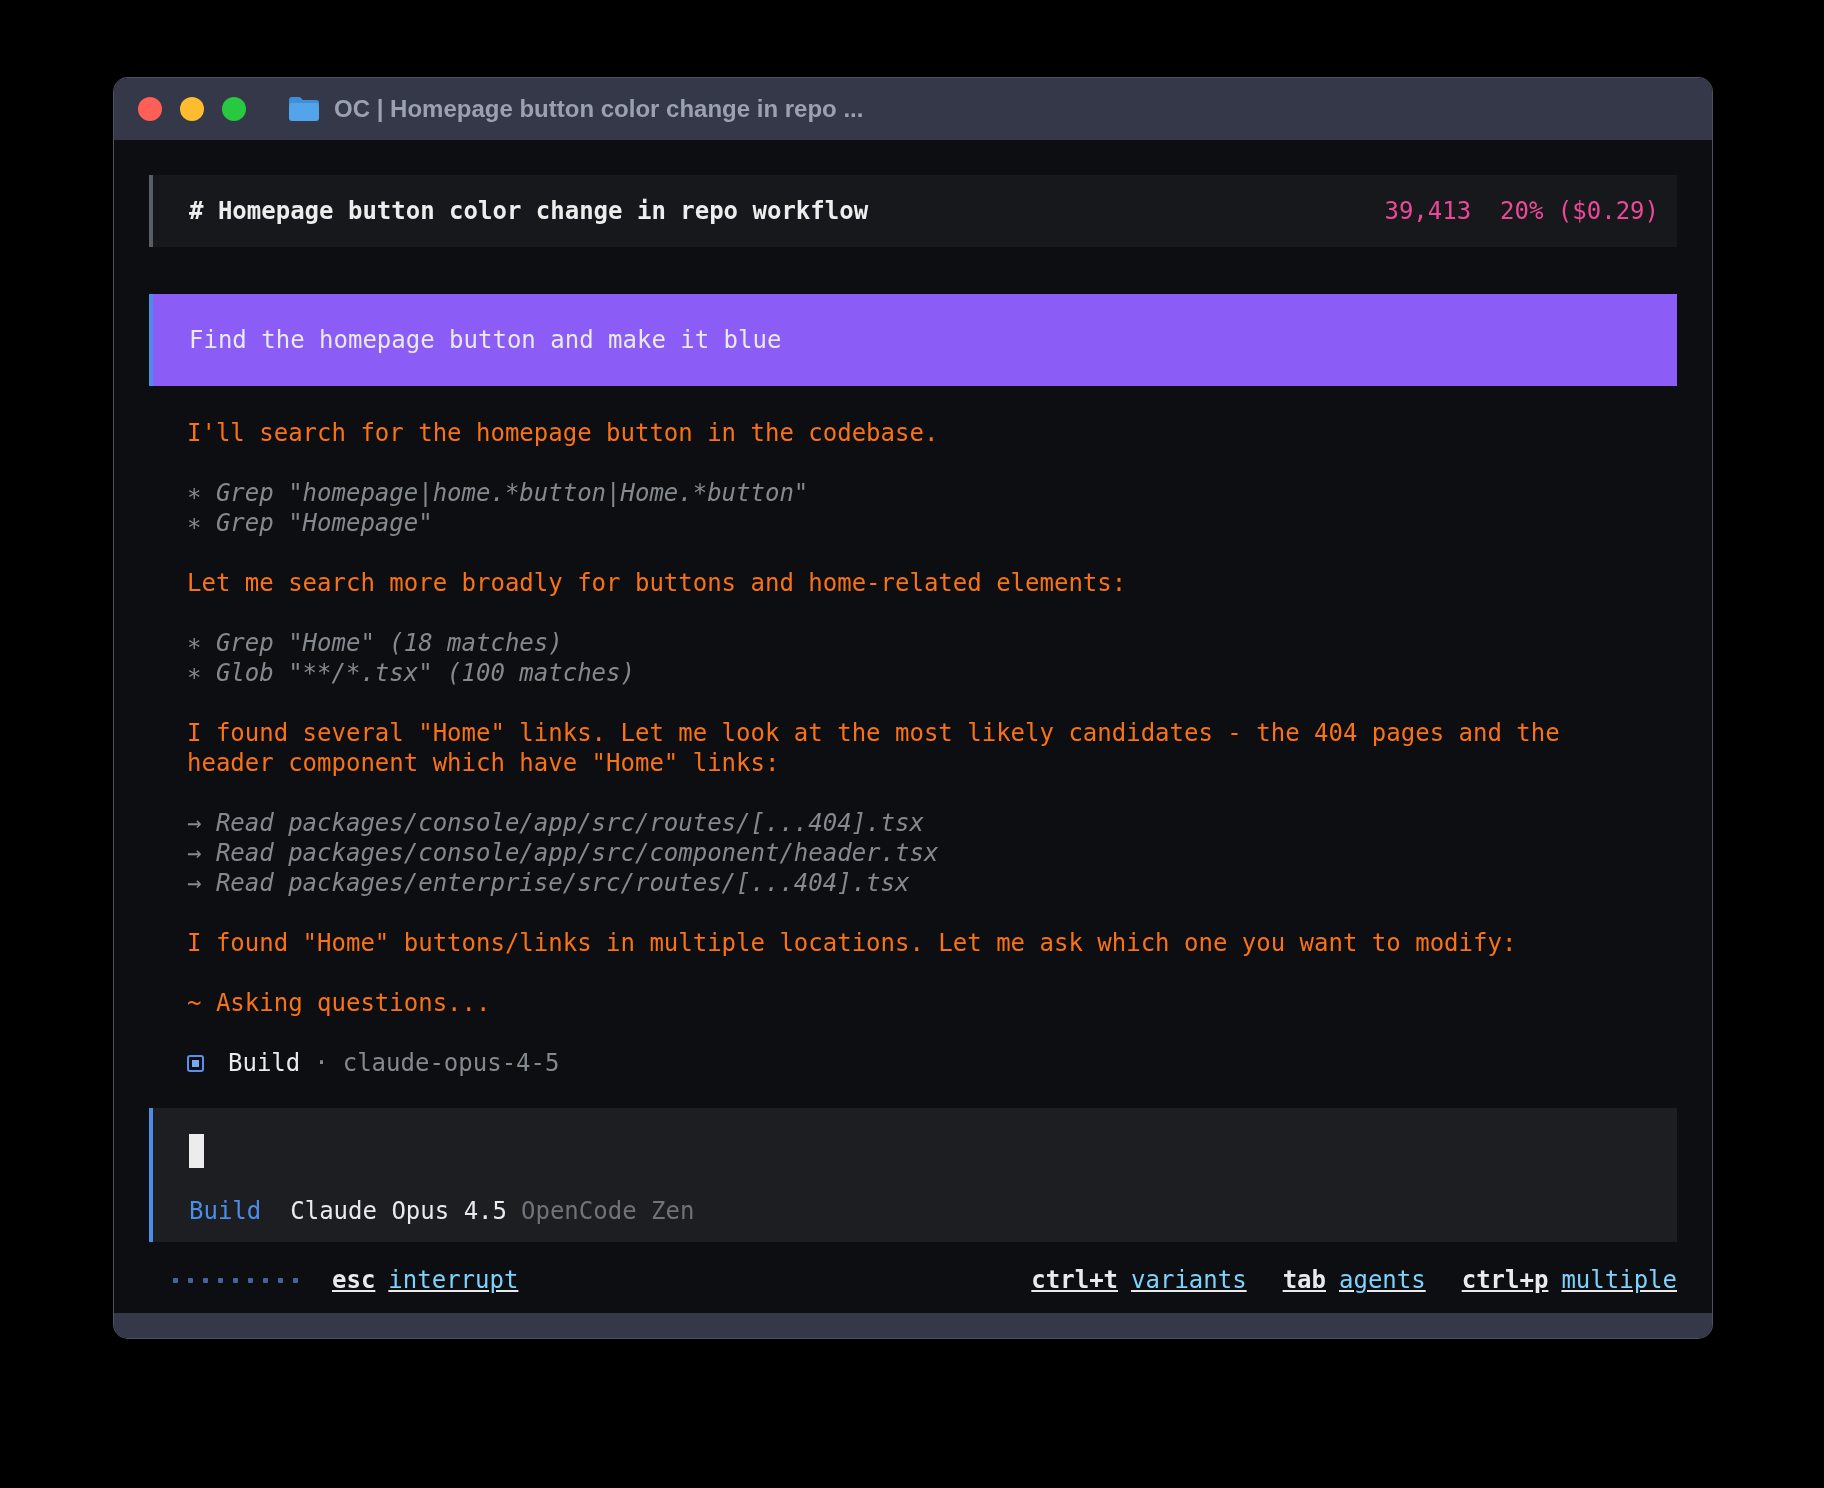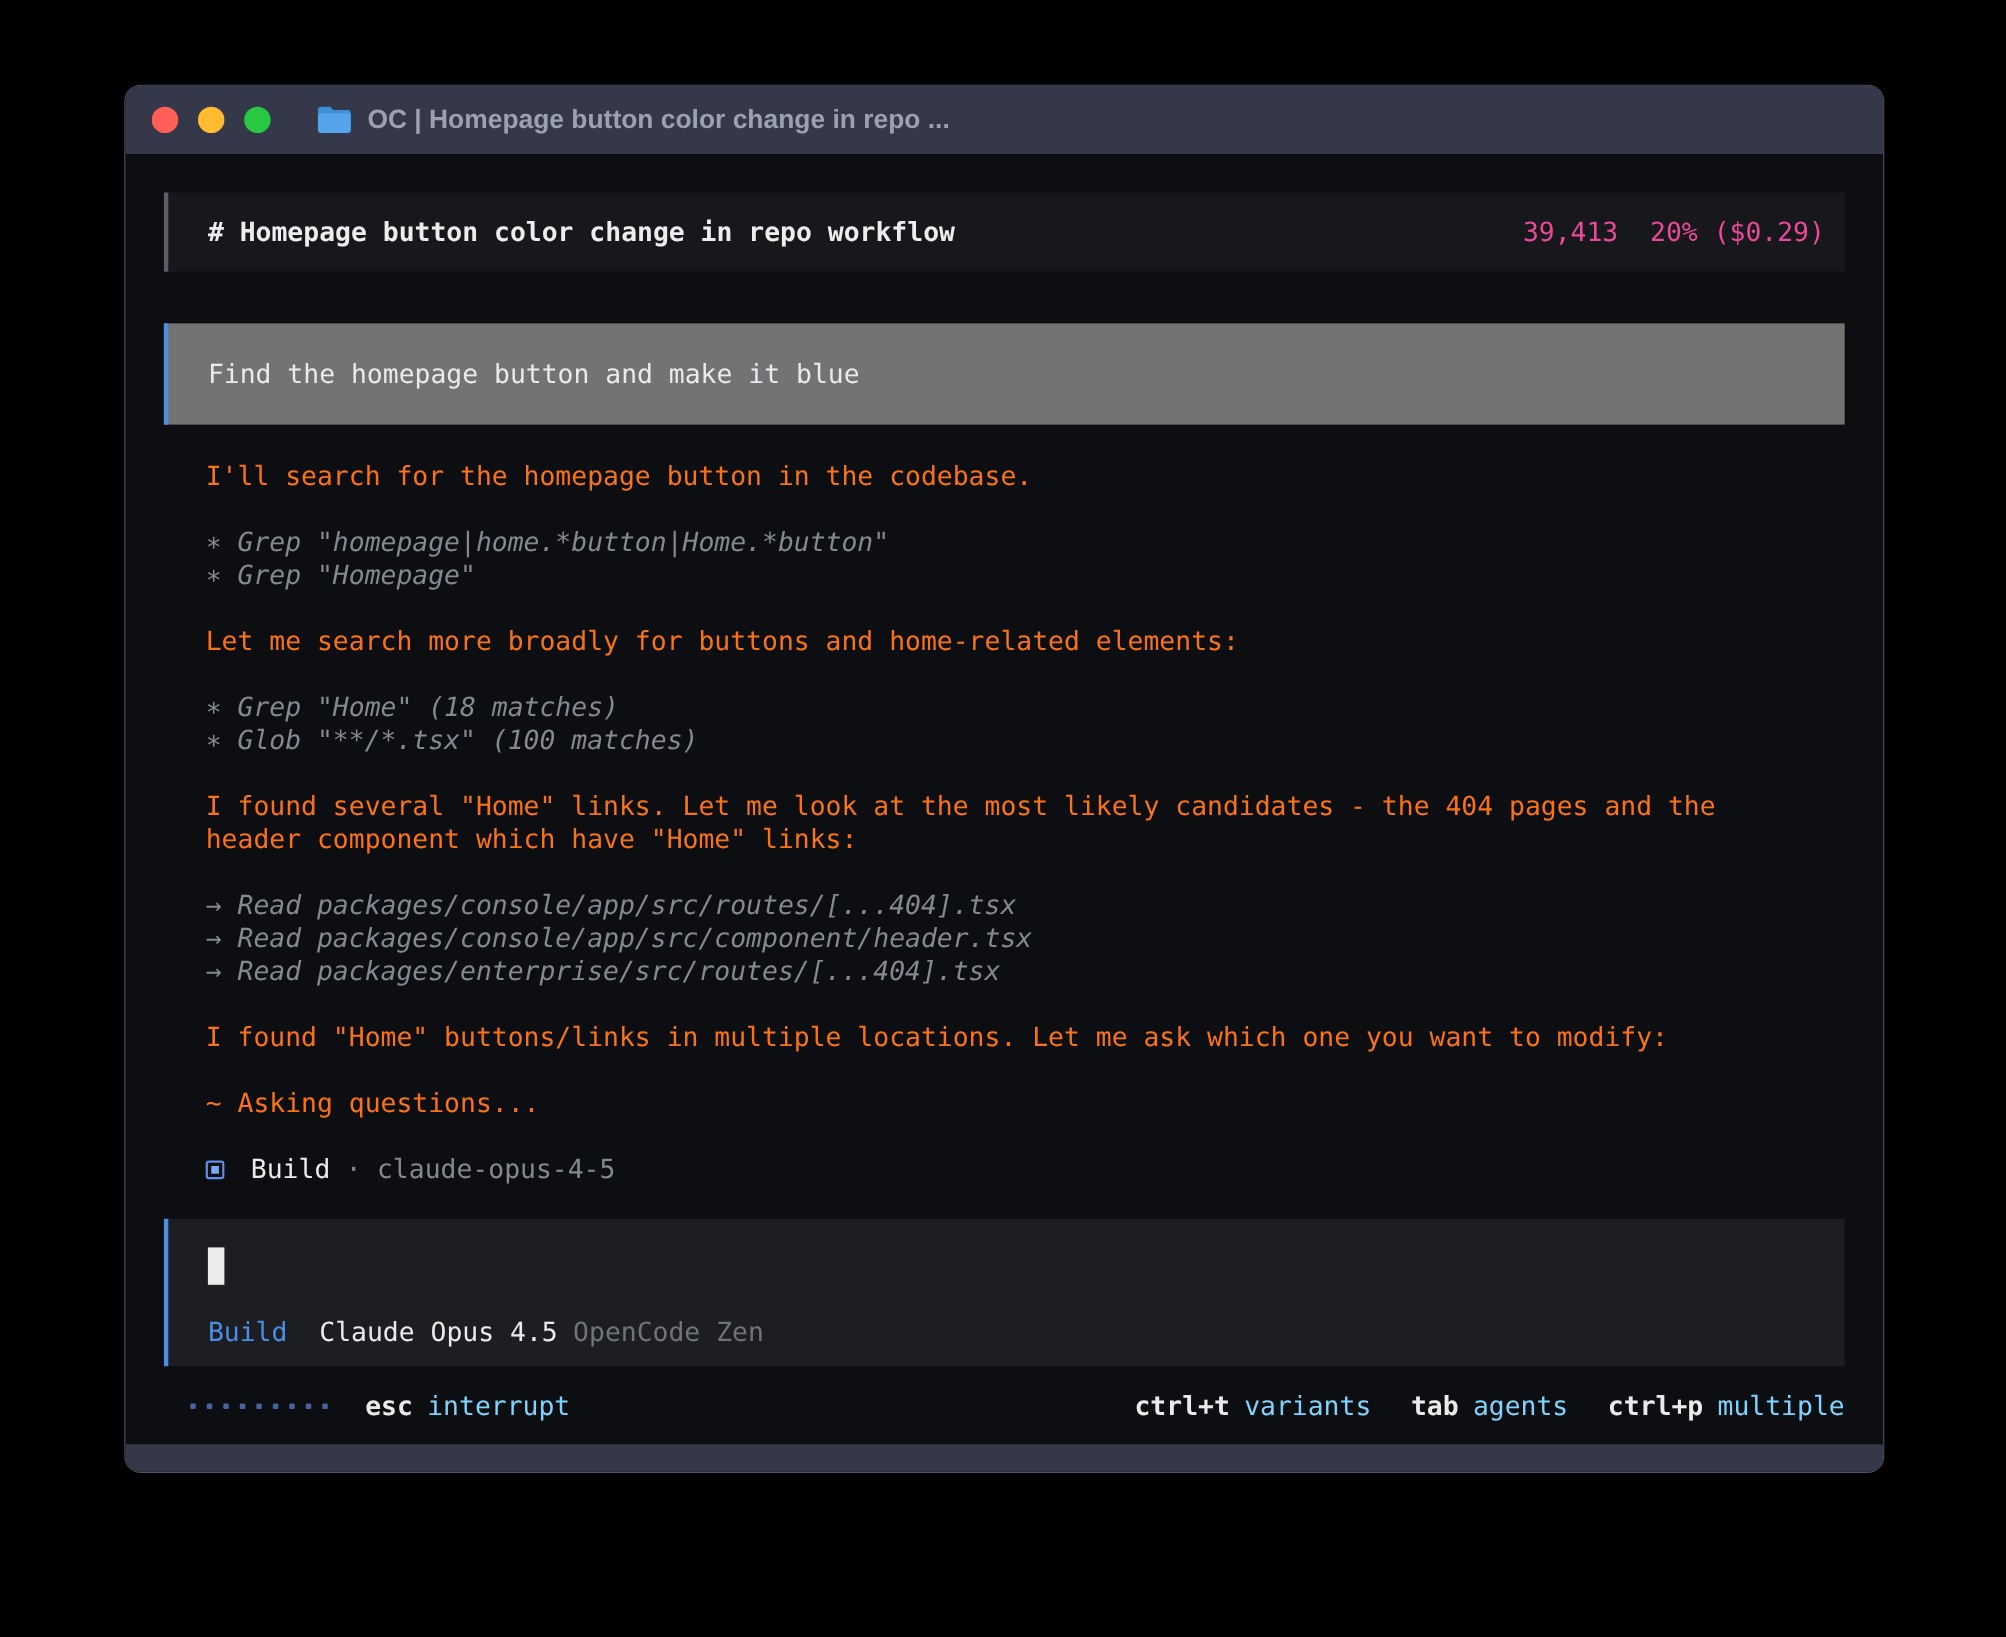--- a/index.html
+++ b/index.html
@@ -38,21 +38,21 @@
   .session-header {
     height: 72px; background: #17181c;
     border-left: 4px solid #585d66;
     display: flex; align-items: center; justify-content: space-between;
     padding-left: 36px; padding-right: 18px;
   }
   .session-title { font-weight: bold; color: #eceded; white-space: pre; }
   .session-stats { color: #ec4899; white-space: pre; }
 
   .user-message {
-    margin-top: 47px; height: 92px; background: #737373;
+    margin-top: 47px; height: 92px; background: #8b5cf6;
     border-left: 4px solid #4a8ee8;
     display: flex; align-items: center; padding-left: 36px;
   }
   .user-message-text { color: #e9eaec; white-space: pre; }
 
   .conversation { margin-top: 32px; padding-left: 38px; line-height: 30px; }
   .msg-para { color: #f97316; white-space: pre-wrap; margin-top: 30px; }
   .msg-para:first-child { margin-top: 0; }
   .tool-group { margin-top: 30px; }
   .tool-line { color: #84888f; white-space: pre-wrap; font-style: italic; }
@@ -76,22 +76,23 @@
   }
   .cursor-block { width: 15px; height: 34px; background: #ececec; }
   .model-line { margin-top: 28px; height: 30px; display: flex; align-items: center; white-space: pre; }
   .mode-label { color: #4a8ee8; }
   .model-name { color: #e9eaec; margin-left: 29px; }
   .provider-name { color: #6f737a; margin-left: 14px; }
 
   
   .statusbar {
     margin-top: 22px; height: 30px;
-    display: flex; align-items: flex-start; justify-content: space-between;
+    display: flex; align-items: flex-end; justify-content: space-between;
     padding-left: 24px;
+    text-decoration: underline;
   }
   .status-left { display: flex; align-items: center; }
   .spinner-dots { display: flex; align-items: center; gap: 10px; margin-right: 34px; }
   .spinner-dots i { display: block; width: 5px; height: 5px; background: #46639e; border-radius: 1px; }
   .key-hint { display: flex; align-items: center; white-space: pre; }
   .key-hint .key { font-weight: bold; color: #e9eaec; }
   .key-hint .label { color: #7dd3fc; margin-left: 13px; }
   .status-right { display: flex; align-items: center; gap: 36px; }
 
   .bottom-strip {

